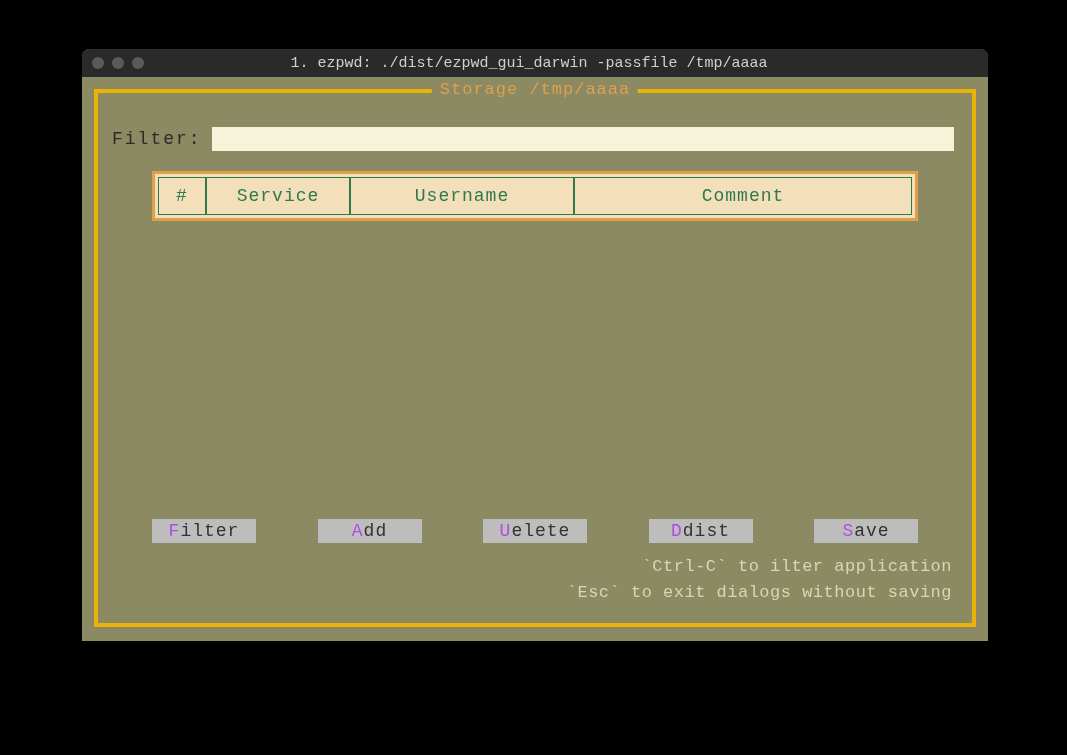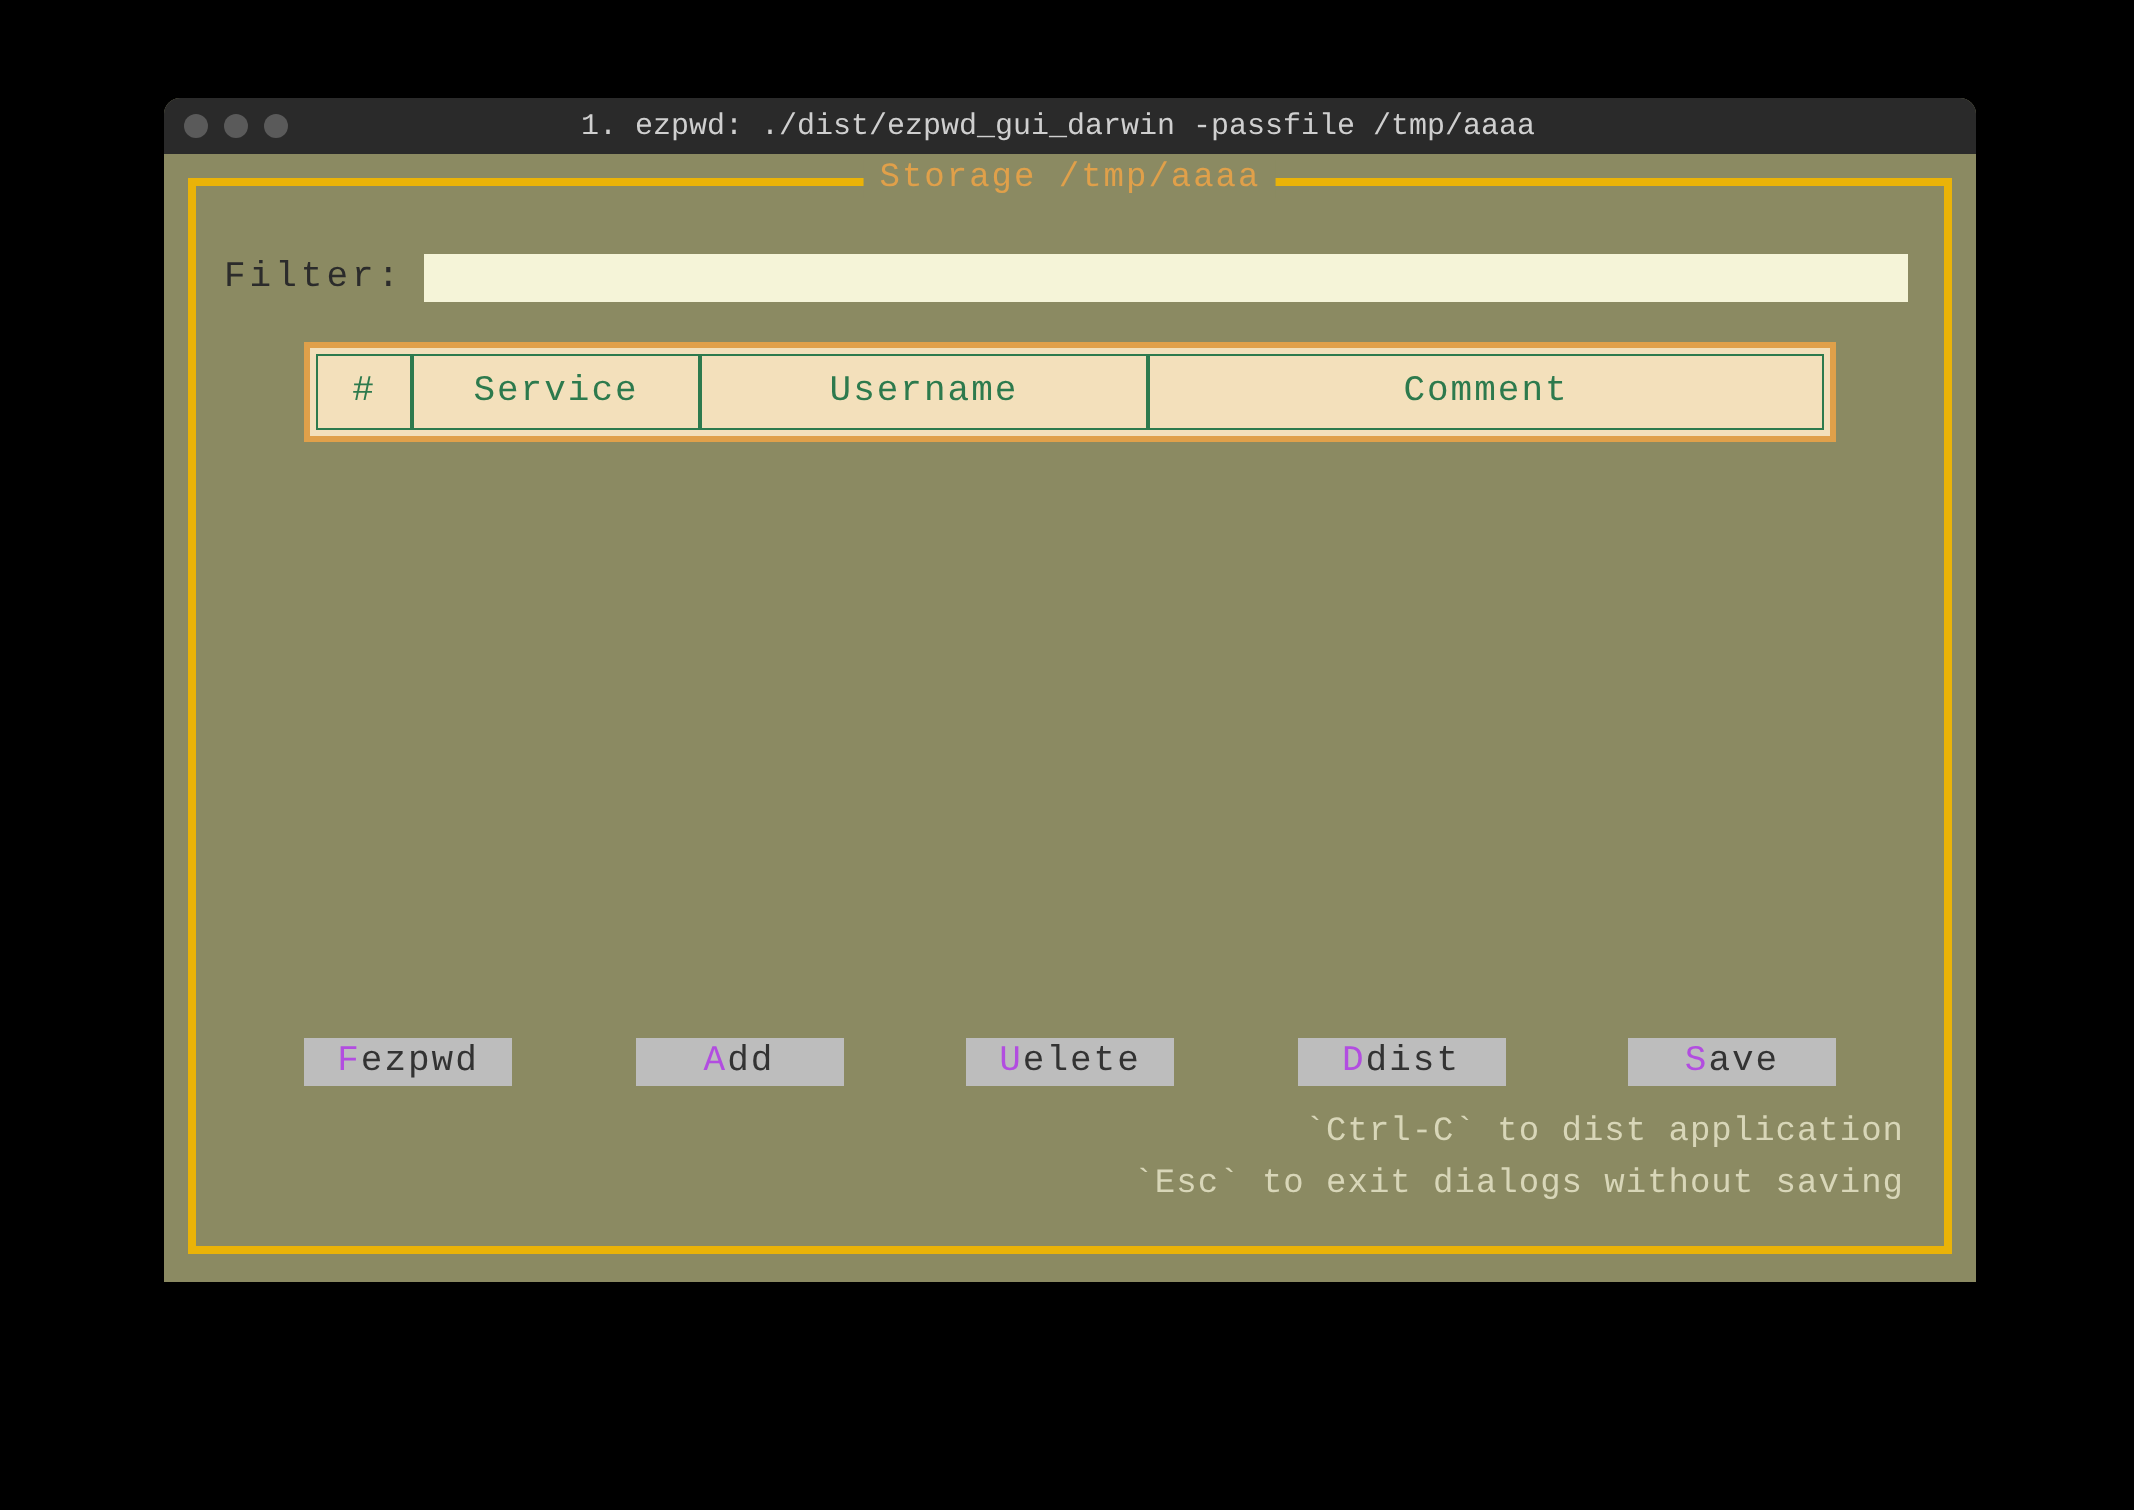--- a/index.html
+++ b/index.html
@@ -181,38 +181,38 @@
         <div class="th th-idx">#</div>
         <div class="th th-svc">Service</div>
         <div class="th th-user">Username</div>
         <div class="th th-cmt">Comment</div>
       </div>
     </div>
 
     <div class="buttons-row">
       <button class="btn">
         <span class="hotkey">F</span>
-          <span>ezpwd</span>
+          <span>ilter</span>
       </button>
       <button class="btn">
         <span class="hotkey">A</span>
           <span>dd</span>
       </button>
       <button class="btn">
         <span class="hotkey">U</span>
           <span>elete</span>
       </button>
       <button class="btn">
         <span class="hotkey">D</span>
           <span>dist</span>
       </button>
       <button class="btn">
         <span class="hotkey">S</span>
           <span>ave</span>
       </button>
     </div>
 
     <div class="hints">
-      <div>`Ctrl-C` to dist application</div>
+      <div>`Ctrl-C` to ilter application</div>
       <div>`Esc` to exit dialogs without saving</div>
     </div>
   </div>
 </div>
 
 </body></html>

